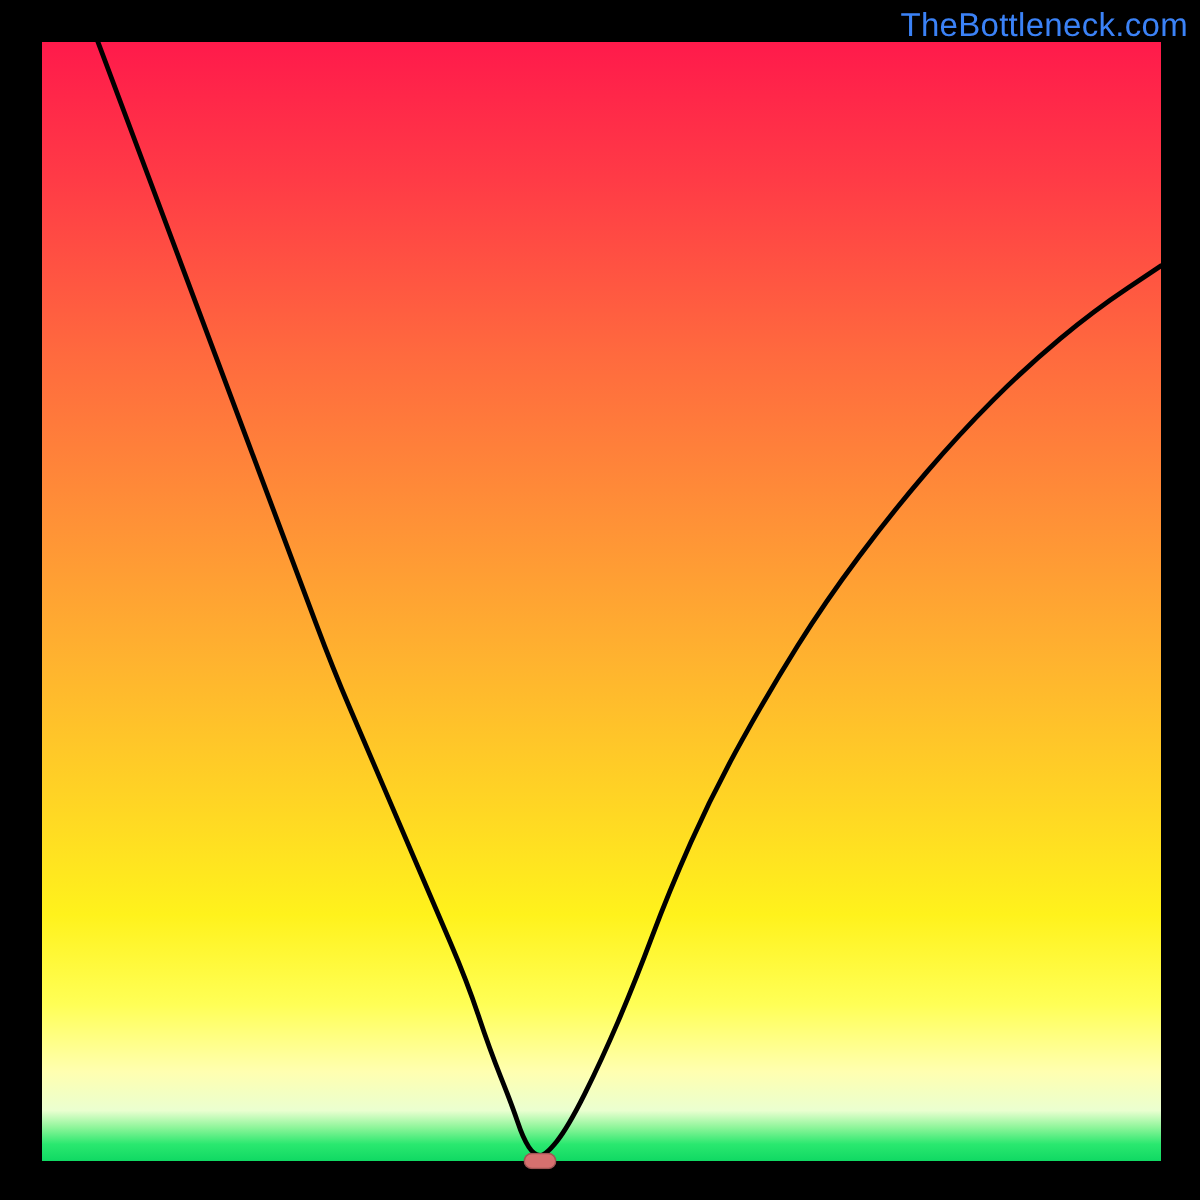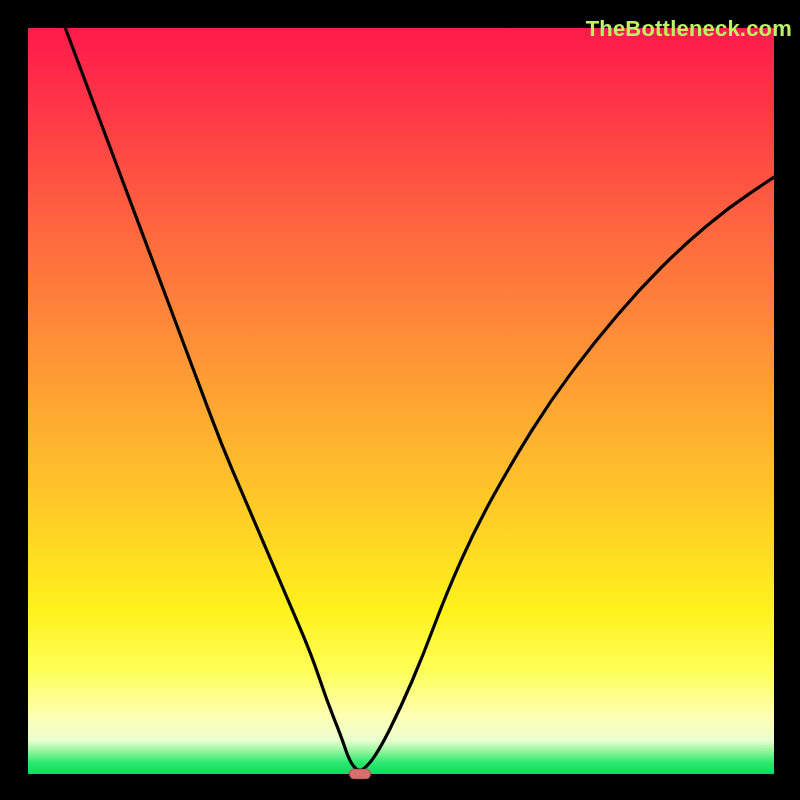--- a/index.html
+++ b/index.html
@@ -57,26 +57,26 @@
     position: absolute;
     width: 22px;
     height: 11px;
     border-radius: 6px;
     background: #d6706f;
     border: 1px solid rgba(0,0,0,0.25);
     transform: translate(-50%, -50%);
   }
   .watermark {
     position: absolute;
-    top: 16px;
+    top: 4px;
     right: 8px;
-    color: #bef264;
+    color: #3b82f6;
     font-size: 22px;
     letter-spacing: 0.2px;
-    font-weight: 700;
+    font-weight: 400;
   }
 </style>
 </head>
 <body>
 
 <div class="outer">
   <div class="plot-area">
     <svg class="curve-svg" viewBox="0 0 746 746" preserveAspectRatio="none">
       <path class="curve-path" d="M 37.30 0.00 Q 59.68 59.68 70.87 89.52 Q 82.06 119.36 93.25 149.20 Q 104.44 179.04 115.63 208.88 Q 126.82 238.72 138.01 268.56 Q 149.20 298.40 160.39 328.24 Q 171.58 358.08 182.77 387.92 Q 193.96 417.76 205.15 443.87 Q 216.34 469.98 227.53 496.09 Q 238.72 522.20 249.91 548.31 Q 261.10 574.42 272.29 600.53 Q 283.48 626.64 290.94 649.02 Q 298.40 671.40 305.86 690.05 Q 313.32 708.70 317.05 719.89 Q 320.78 731.08 324.51 736.67 Q 328.24 742.27 331.97 742.27 Q 335.70 742.27 343.16 732.94 Q 350.62 723.62 361.81 701.24 Q 373.00 678.86 384.19 652.75 Q 395.38 626.64 406.57 596.80 Q 417.76 566.96 432.68 533.39 Q 447.60 499.82 466.25 466.25 Q 484.90 432.68 503.55 402.84 Q 522.20 373.00 544.58 343.16 Q 566.96 313.32 589.34 287.21 Q 611.72 261.10 634.10 238.72 Q 656.48 216.34 678.86 197.69 Q 701.24 179.04 723.62 164.12 T 746.00 149.20"></path>
     </svg>

